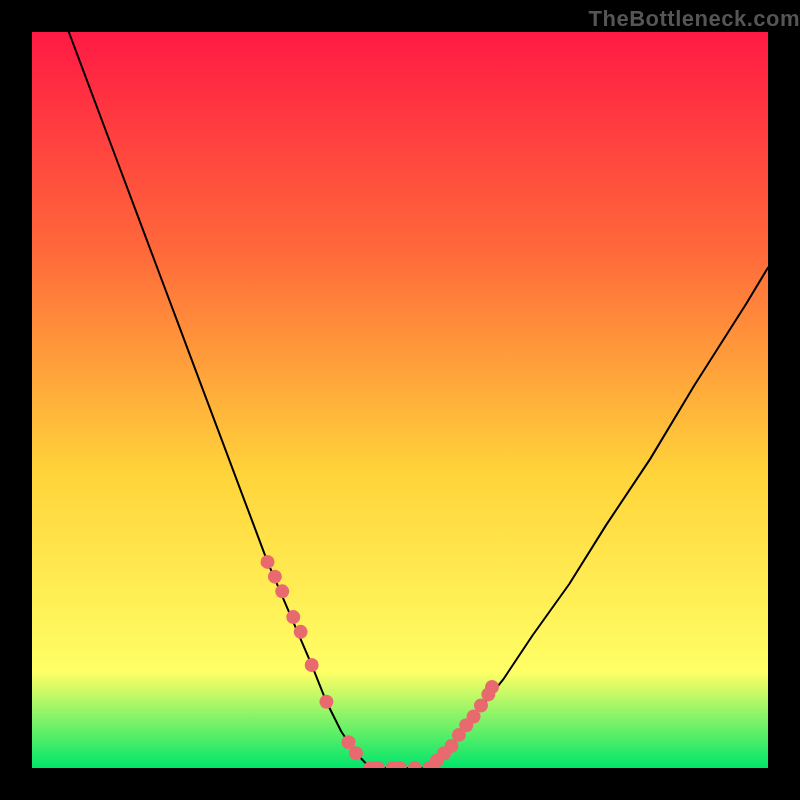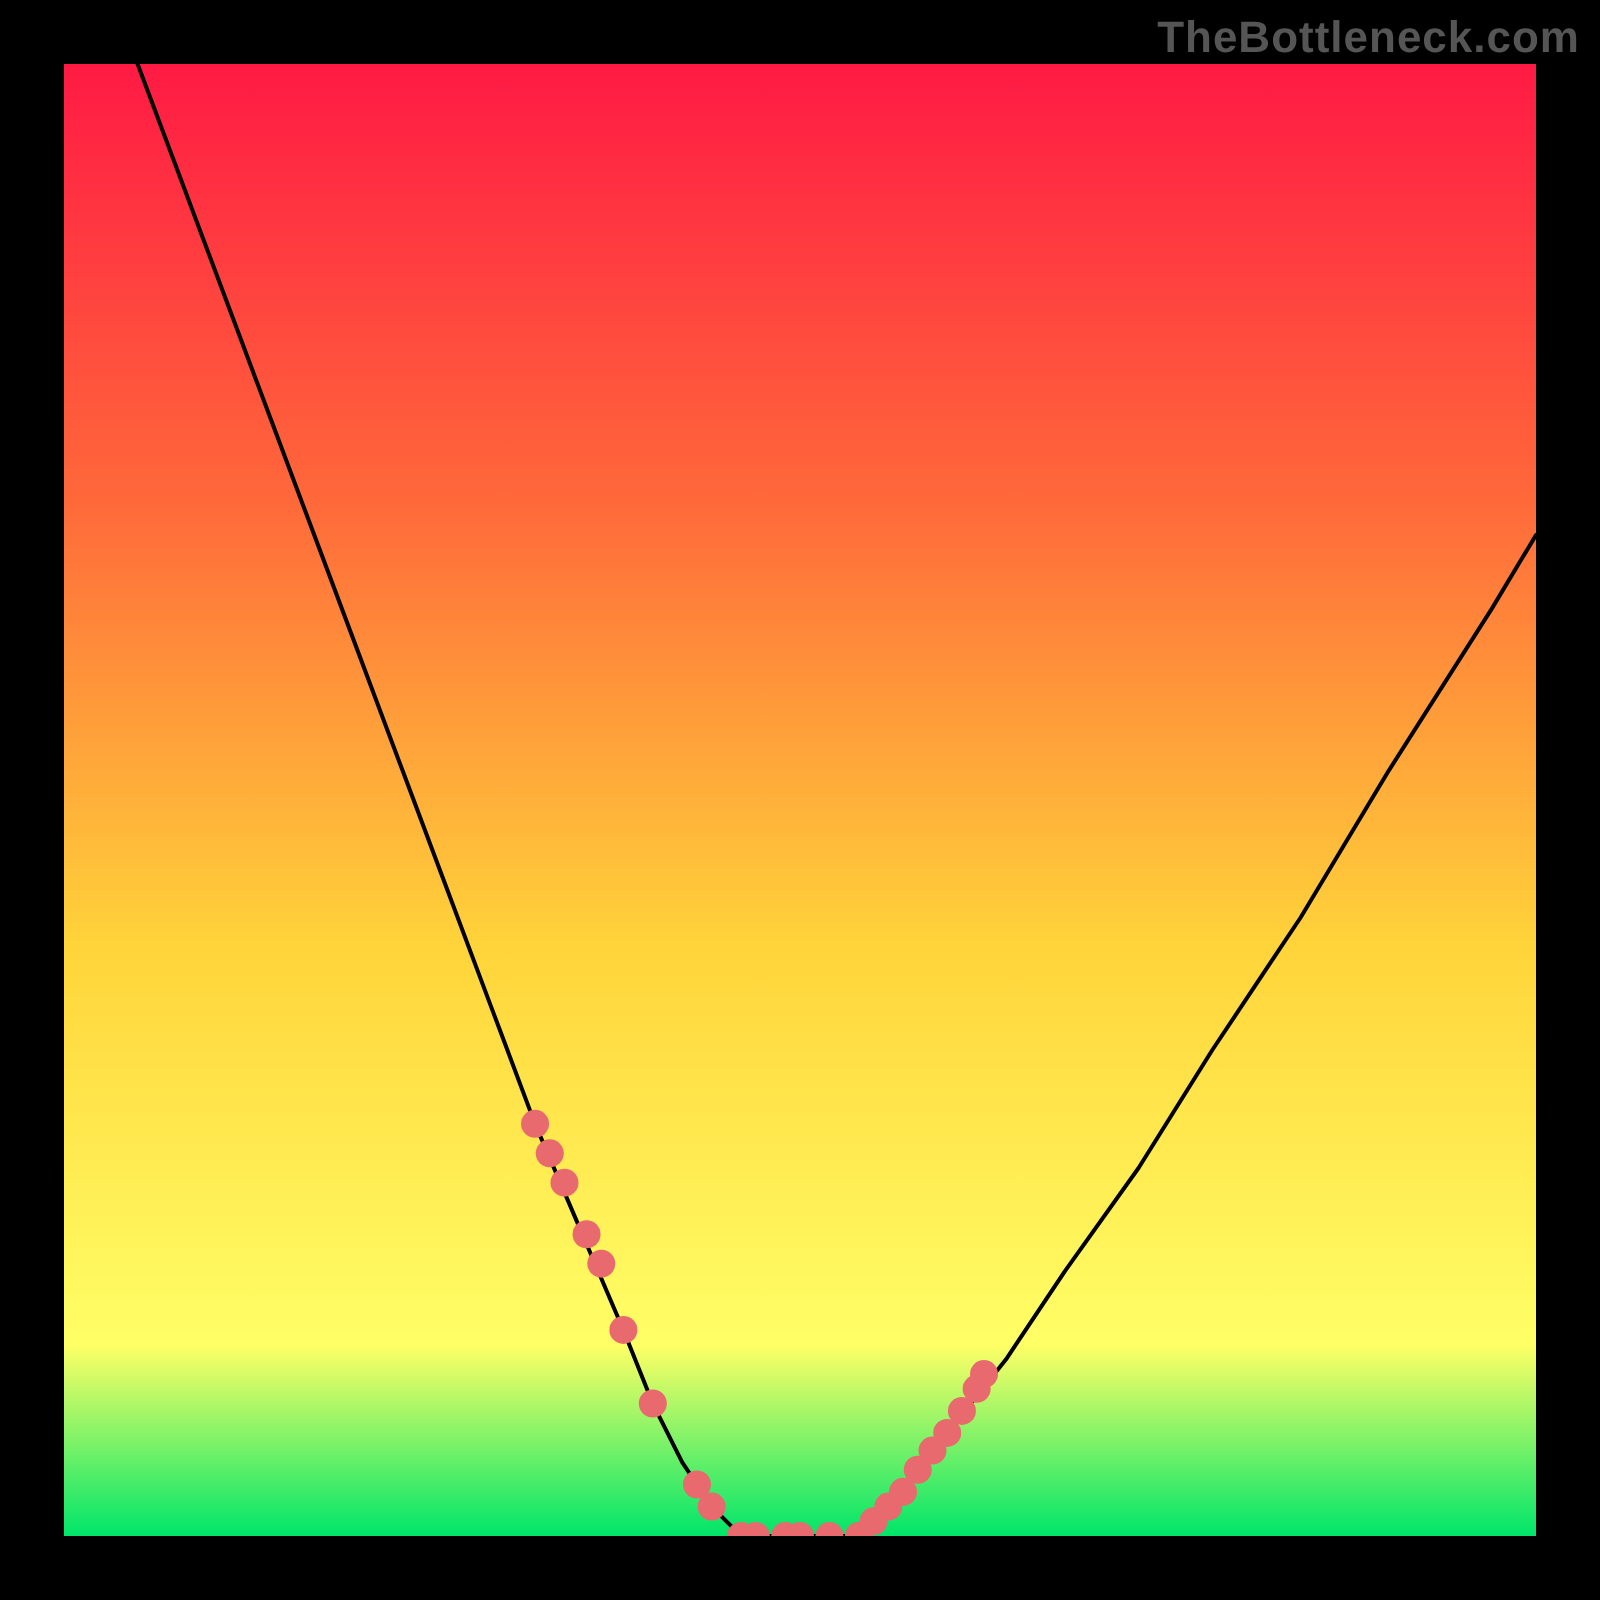--- a/index.html
+++ b/index.html
@@ -1,16 +1,16 @@
 <!DOCTYPE html>
 <html><head>
 <meta charset="utf-8">
 <style>
 body { margin: 0; padding: 0; background: #000; width: 800px; height: 800px; position: relative; font-family: Arial, sans-serif; }
-.brand { position: absolute; top: 6px; right: 10px; color: #555; font-size: 22px; font-weight: bold; letter-spacing: 0.5px; margin-left: 47px; }
+.brand { position: absolute; top: 6px; right: 0; color: #555; font-size: 22px; font-weight: bold; letter-spacing: 0.5px; margin-left: 47px; }
 .plot-area { position: absolute; top: 32px; left: 32px; width: 736px; height: 736px; overflow: hidden; }
 .plot-svg { position: absolute; top: 0; left: 0; width: 100%; height: 100%; }
 </style>
 </head>
 <body>
 
 <div class="brand">TheBottleneck.com</div>
 
 <div class="plot-area">
   <svg class="plot-svg" viewBox="0 0 736 736" preserveAspectRatio="none">

